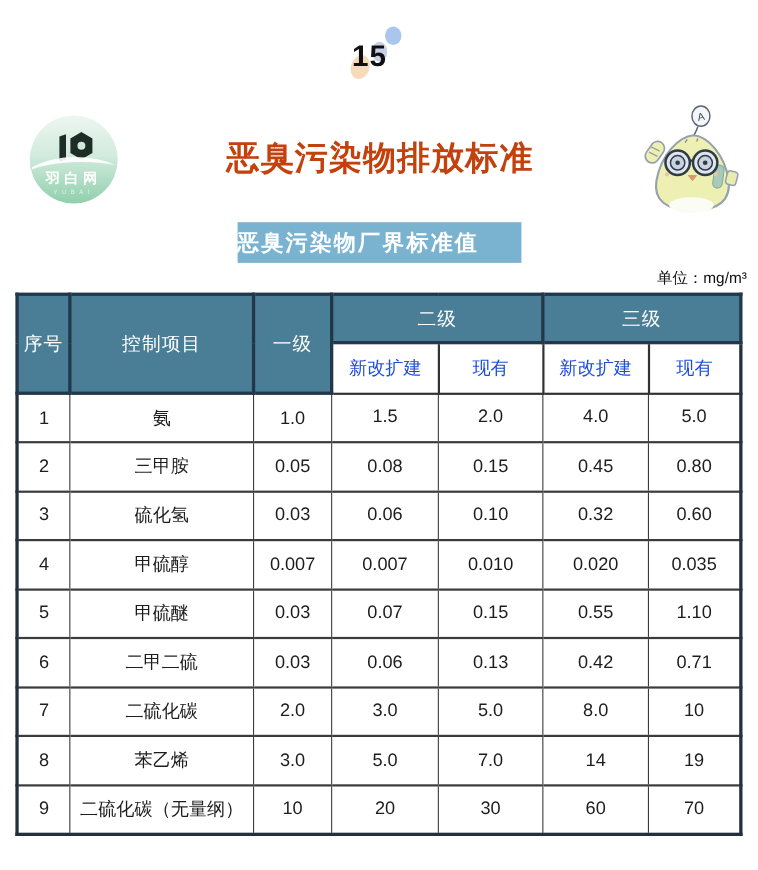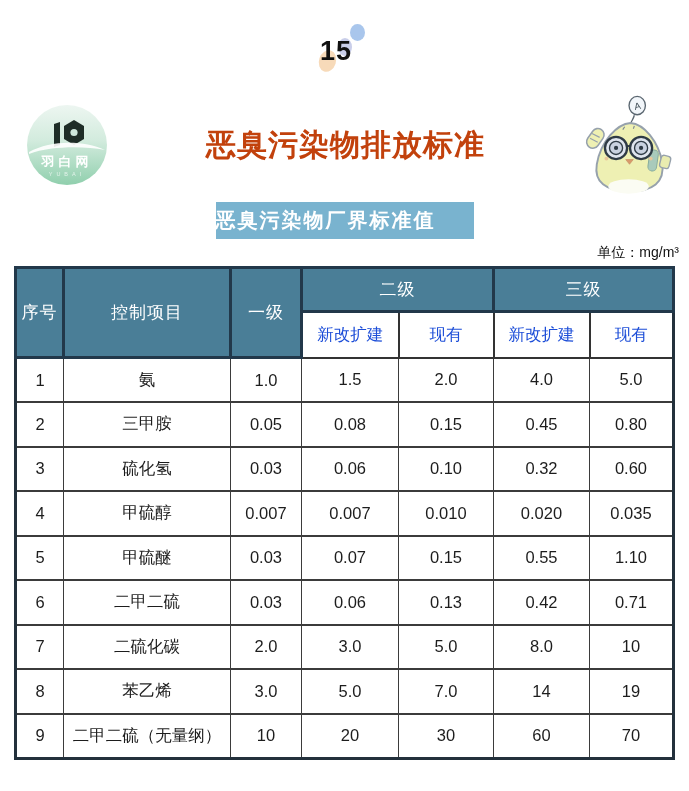--- a/index.html
+++ b/index.html
@@ -215,21 +215,21 @@
       <td>8</td>
       <td>苯乙烯</td>
       <td>3.0</td>
       <td>5.0</td>
       <td>7.0</td>
       <td>14</td>
       <td>19</td>
     </tr>
     <tr>
       <td>9</td>
-      <td>二甲二硫（无量纲）</td>
+      <td>二硫化碳（无量纲）</td>
       <td>10</td>
       <td>20</td>
       <td>30</td>
       <td>60</td>
       <td>70</td>
     </tr>
   </tbody>
 </table>
 
 </body></html>

